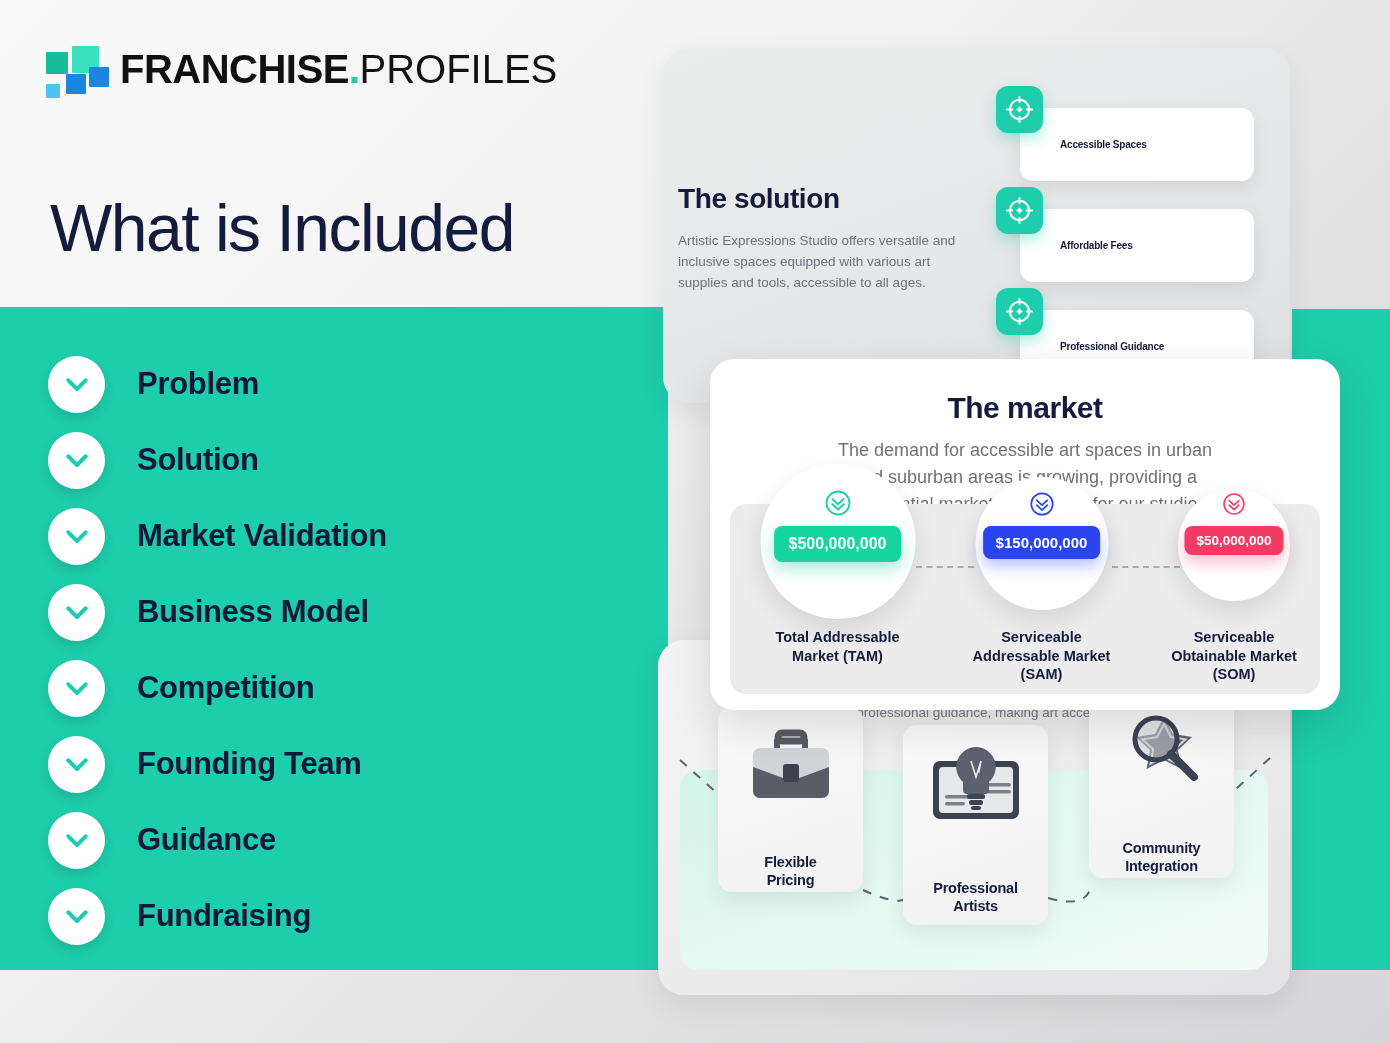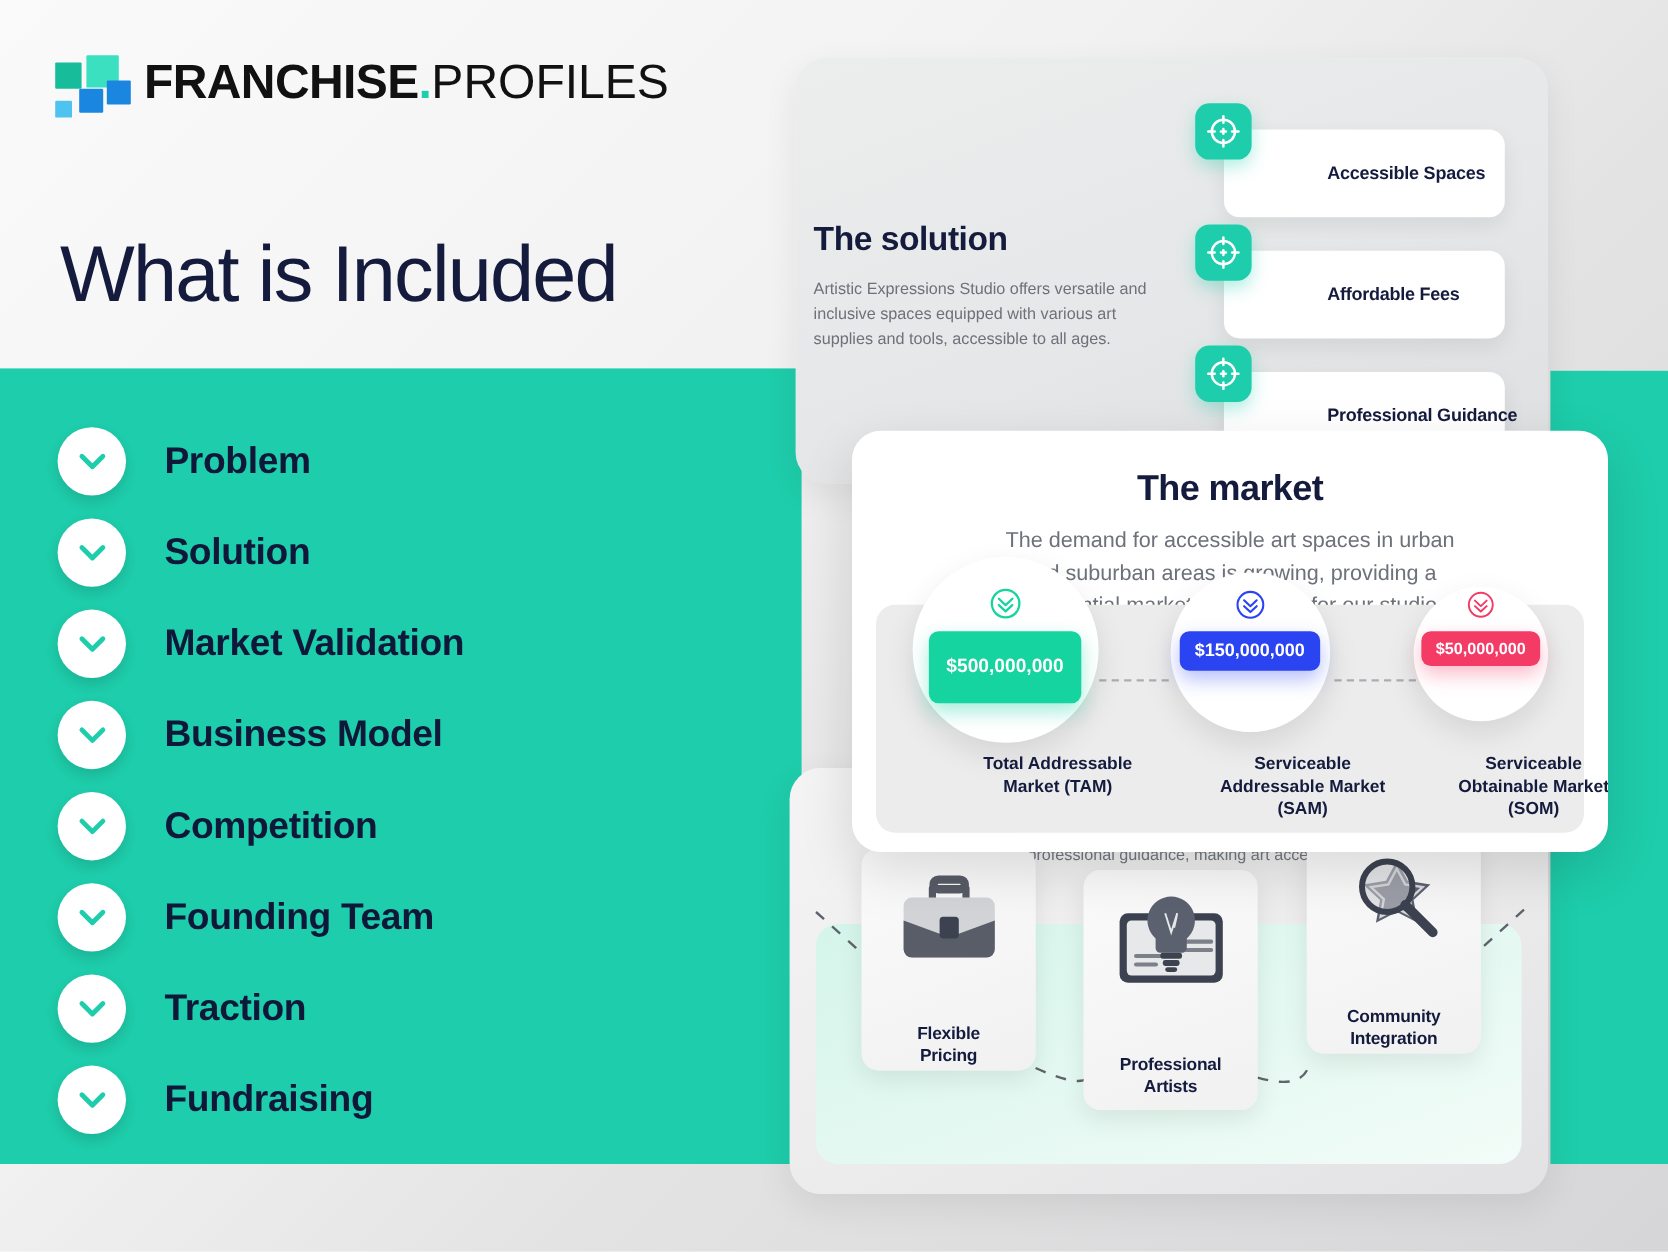--- a/index.html
+++ b/index.html
@@ -65,21 +65,21 @@
   #solution-desc { margin-top:16px; font-size:13.5px; line-height:1.55; color:#6d7179; }
 
   .feat { position:absolute; left:333px; height:73px; }
   .feat-box {
     position:absolute; left:24px; top:0; width:234px; height:73px;
     background:#fff; border-radius:13px;
     box-shadow:0 7px 18px rgba(0,0,0,.08);
     display:flex; align-items:center;
   }
   .feat-label {
-    margin-left:86px; font-size:15px; font-weight:bold; color:#141b3d; letter-spacing:-0.2px; white-space:nowrap;
+    margin-left:40px; font-size:10px; font-weight:bold; color:#141b3d; letter-spacing:-0.2px; white-space:nowrap;
   }
   .feat-icon {
     position:absolute; left:0; top:-22px; width:47px; height:47px;
     background:#1ecdab; border-radius:12px;
     display:flex; align-items:center; justify-content:center;
     box-shadow:0 6px 14px rgba(30,205,171,.35);
   }
   #feat-0 { top:60px; }
   #feat-1 { top:161px; }
   #feat-2 { top:262px; }
@@ -134,21 +134,21 @@
     box-shadow:0 10px 26px rgba(0,0,0,.10);
   }
   .mkt-chev { position:absolute; left:50%; transform:translateX(-50%); }
   .mkt-pill {
     position:absolute; left:50%; transform:translateX(-50%);
     border-radius:8px; color:#fff; font-weight:bold; white-space:nowrap;
     display:flex; align-items:center; justify-content:center;
   }
   .mkt-name {
     position:absolute; left:50%; transform:translateX(-50%);
-    font-size:14.5px; font-weight:bold; color:#141b3d; line-height:1.28; white-space:nowrap;margin-left:44px;
+    font-size:14.5px; font-weight:bold; color:#141b3d; line-height:1.28; white-space:nowrap;
   }
   .mkt-dash { position:absolute; border-top:2.5px dashed #a9adb3; }
 </style>
 </head>
 <body>
 
 <div id="teal-left"></div>
 <div id="teal-right"></div>
 
 <div id="logo">
@@ -212,21 +212,21 @@
         </svg>
     </div>
     <div class="agenda-label">Founding Team</div>
   </div>
   <div class="agenda-row">
     <div class="chev-circle">
       <svg width="30" height="30" viewBox="0 0 24 24" fill="none" stroke="#1ecdab" stroke-width="3.2" stroke-linecap="round" stroke-linejoin="round">
           <polyline points="5,9 12,16 19,9"></polyline>
         </svg>
     </div>
-    <div class="agenda-label">Traction</div>
+    <div class="agenda-label">Guidance</div>
   </div>
   <div class="agenda-row">
     <div class="chev-circle">
       <svg width="30" height="30" viewBox="0 0 24 24" fill="none" stroke="#1ecdab" stroke-width="3.2" stroke-linecap="round" stroke-linejoin="round">
           <polyline points="5,9 12,16 19,9"></polyline>
         </svg>
     </div>
     <div class="agenda-label">Fundraising</div>
   </div>
 </div>
@@ -365,21 +365,21 @@
 
     <div class="mkt-col" style="left:30px; top:-40px; width:155px;">
       <div class="mkt-circle" style="width:155px; height:155px; top:0;"></div>
       <div class="mkt-chev" style="top:24px;">
         <svg width="30" height="30" viewBox="0 0 24 24" fill="none" stroke="#16d49f" stroke-width="1.5" stroke-linecap="round" stroke-linejoin="round">
           <circle cx="12" cy="12" r="9.2"></circle>
             <polyline points="7.5,8.8 12,13 16.5,8.8"></polyline>
             <polyline points="7.5,13 12,17.2 16.5,13"></polyline>
         </svg>
       </div>
-      <div class="mkt-pill" style="top:62px; background:#16d49f; font-size:16px; padding:21px 15px; box-shadow:0 7px 16px rgba(22,212,159,.4);">$500,000,000</div>
+      <div class="mkt-pill" style="top:62px; background:#16d49f; font-size:16px; padding:9px 15px; box-shadow:0 7px 16px rgba(22,212,159,.4);">$500,000,000</div>
       <div class="mkt-name" style="top:164px; text-align:center;">
         <span>Total Addressable</span><br>
         <span>Market (TAM)</span>
       </div>
     </div>
 
     <div class="mkt-col" style="left:245px; top:-27px; width:133px;">
       <div class="mkt-circle" style="width:133px; height:133px; top:0;"></div>
       <div class="mkt-chev" style="top:13px;">
         <svg width="28" height="28" viewBox="0 0 24 24" fill="none" stroke="#2b44f2" stroke-width="1.5" stroke-linecap="round" stroke-linejoin="round">

